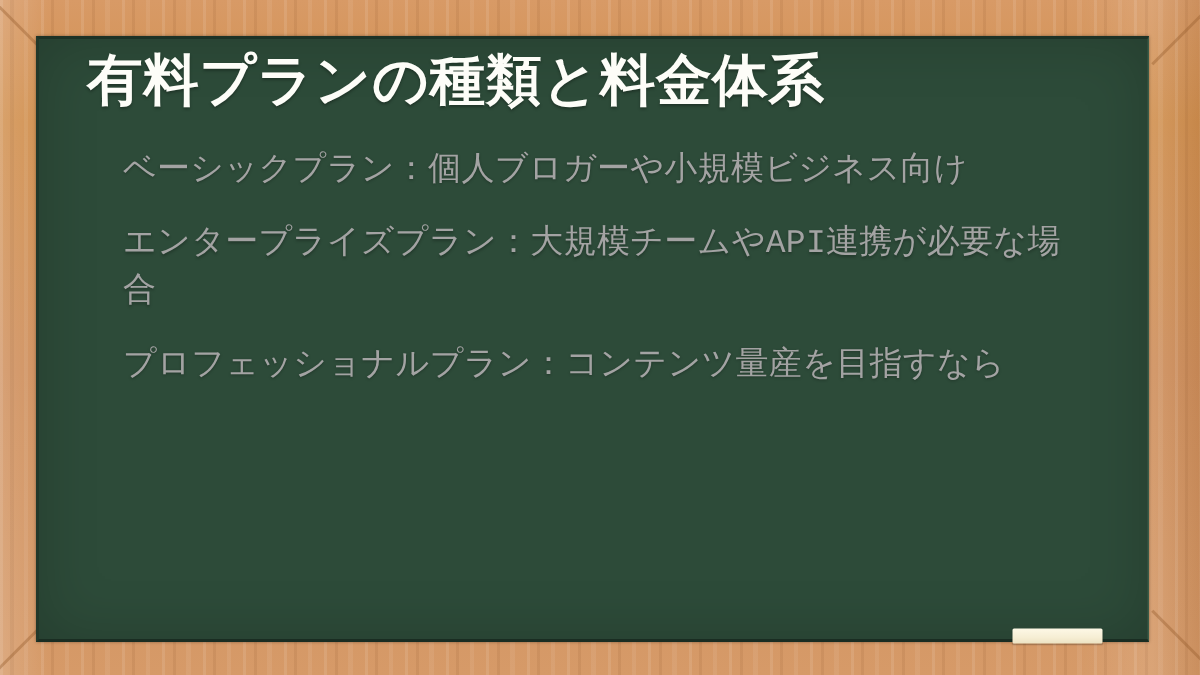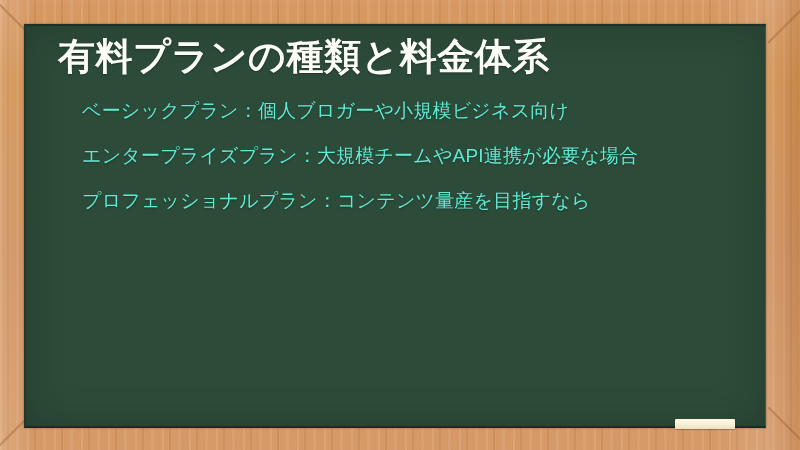--- a/index.html
+++ b/index.html
@@ -83,20 +83,21 @@
     box-shadow:
       inset 0 0 40px rgba(0,0,0,0.18),
       0 0 2px rgba(0,0,0,0.35);
   }
 
   .board-inner {
     position: absolute;
     inset: 0;
     padding: 8px 20px 0 32px;
     box-sizing: border-box;
+    font-family: Liberation Mono, monospace;
   }
 
   
   .title {
     color: #fdfdf8;
     font-size: 37px;
     line-height: 1.25;
     letter-spacing: 0.5px;
     margin: 0;
     padding: 0 0 0 0;
@@ -104,22 +105,22 @@
     text-shadow: 0 1px 2px rgba(0,0,0,0.30);
   }
 
   .bullet-list {
     list-style: none;
     margin: 18px 0 0 0;
     padding: 0 36px 0 24px;
   }
 
   .bullet-item {
-    color: #5eead4;
-    font-size: 19px;
+    color: #a3a3a3;
+    font-size: 22px;
     line-height: 1.42;
     margin: 0 0 18px 0;
     letter-spacing: 0.2px;
     text-shadow: 0 1px 2px rgba(0,0,0,0.28);
   }
   .bullet-item:last-child { margin-bottom: 0; }
 
   
   .chalk {
     position: absolute;

